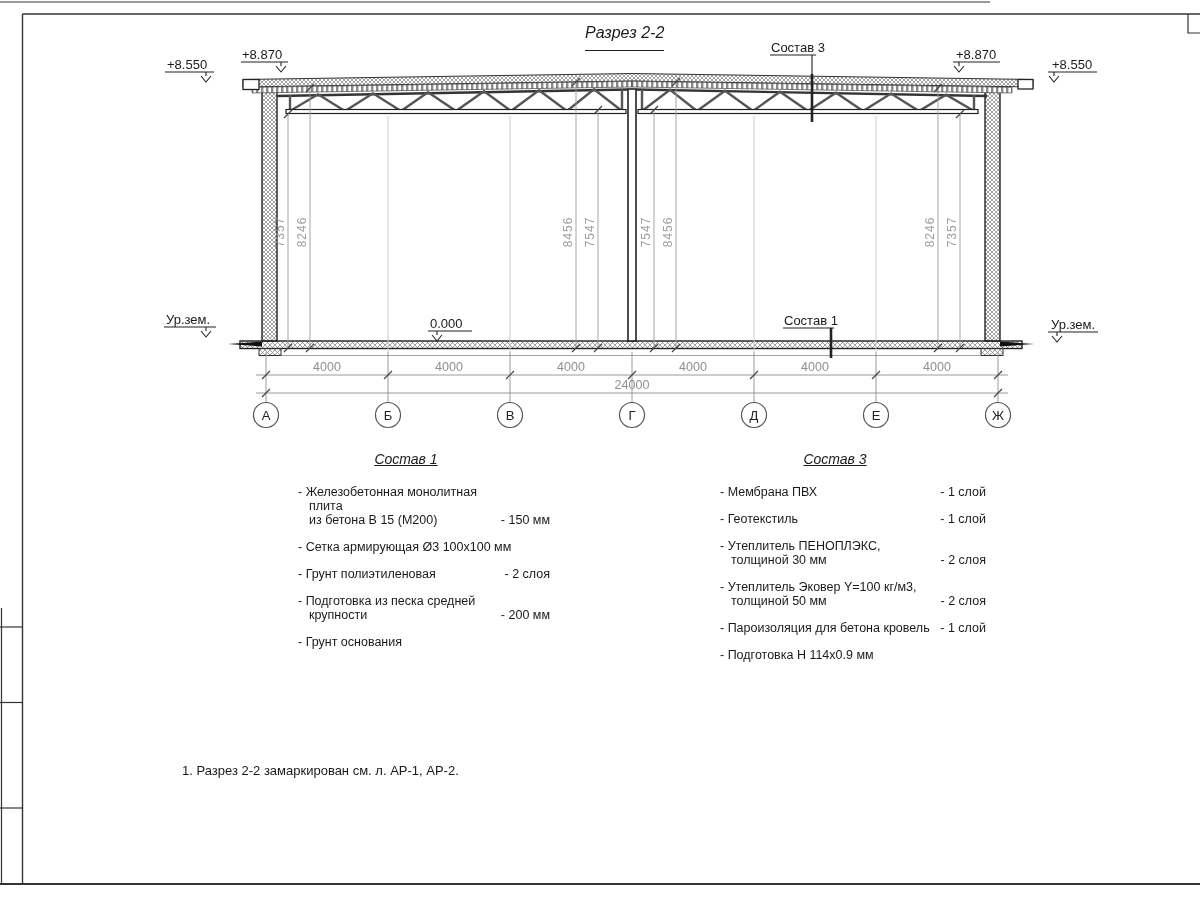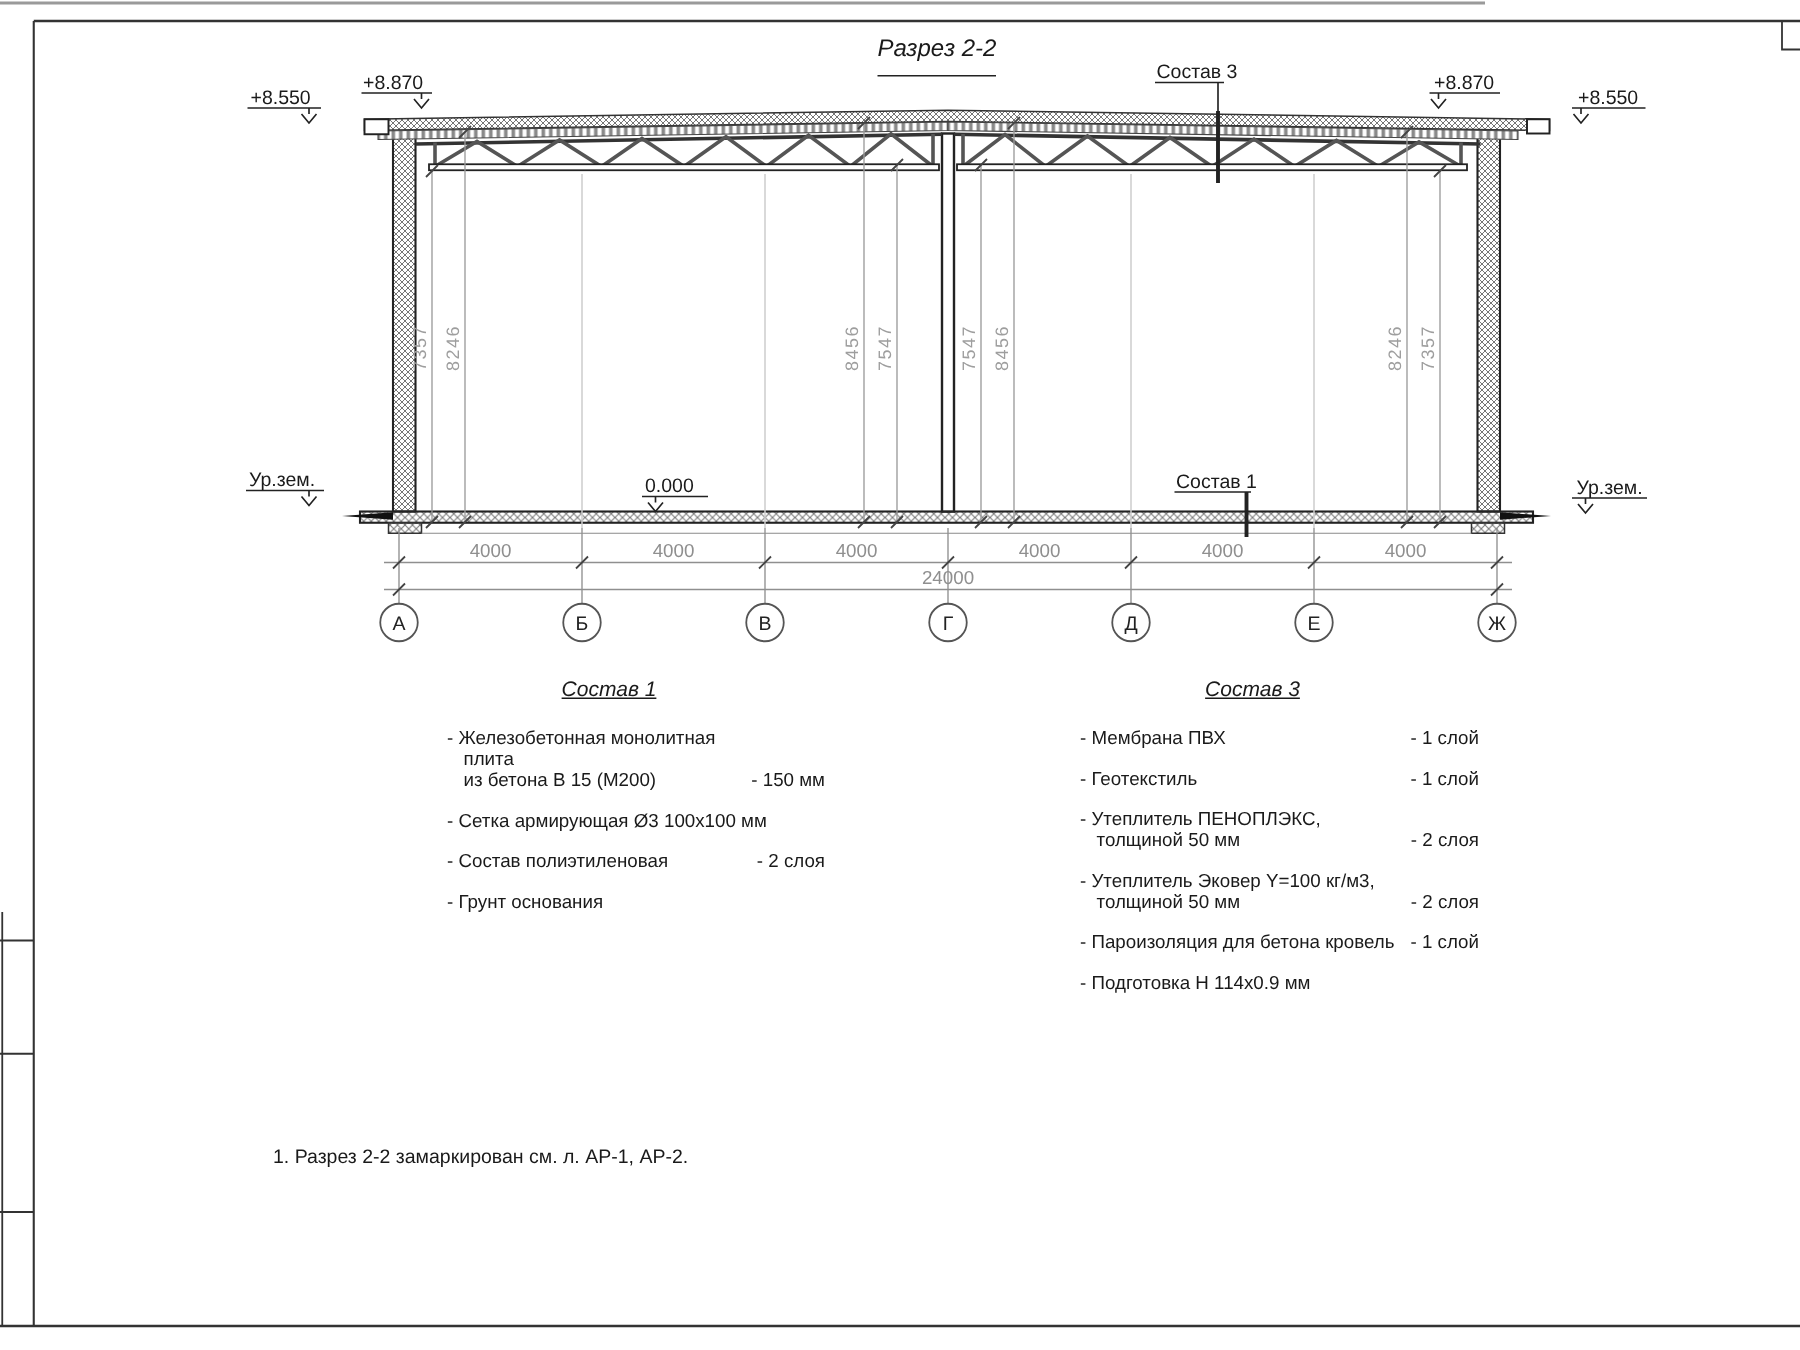--- a/index.html
+++ b/index.html
@@ -203,22 +203,27 @@
     <div class="sostav-row">
       <span class="item-name">- Железобетонная  монолитная плита
 из бетона В 15 (М200)</span>
       <span class="item-value">- 150 мм</span>
     </div>
     <div class="sostav-row">
       <span class="item-name">- Сетка армирующая Ø3 100х100 мм</span>
       <span class="item-value"></span>
     </div>
     <div class="sostav-row">
-      <span class="item-name">- Состав полиэтиленовая</span>
+      <span class="item-name">- Грунт полиэтиленовая</span>
       <span class="item-value">- 2 слоя</span>
+    </div>
+    <div class="sostav-row">
+      <span class="item-name">- Подготовка из песка средней
+крупности</span>
+      <span class="item-value">- 200 мм</span>
     </div>
     <div class="sostav-row">
       <span class="item-name">- Грунт основания</span>
       <span class="item-value"></span>
     </div>
   </div>
 </div>
 
 <div class="sostav" id="sostav3">
   <div class="sostav-title">Состав 3</div>
@@ -226,21 +231,21 @@
     <div class="sostav-row">
       <span class="item-name">- Мембрана ПВХ</span>
       <span class="item-value">- 1 слой</span>
     </div>
     <div class="sostav-row">
       <span class="item-name">- Геотекстиль</span>
       <span class="item-value">- 1 слой</span>
     </div>
     <div class="sostav-row">
       <span class="item-name">- Утеплитель ПЕНОПЛЭКС,
-толщиной 50 мм</span>
+толщиной 30 мм</span>
       <span class="item-value">- 2 слоя</span>
     </div>
     <div class="sostav-row">
       <span class="item-name">- Утеплитель Эковер Y=100 кг/м3,
 толщиной 50 мм</span>
       <span class="item-value">- 2 слоя</span>
     </div>
     <div class="sostav-row">
       <span class="item-name">- Пароизоляция для бетона кровель</span>
       <span class="item-value">- 1 слой</span>

